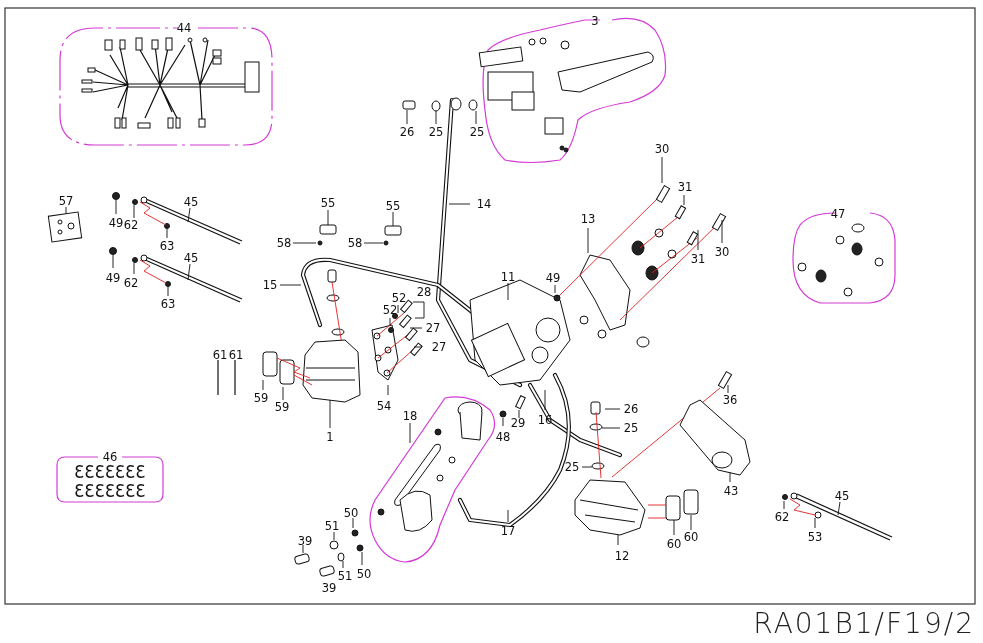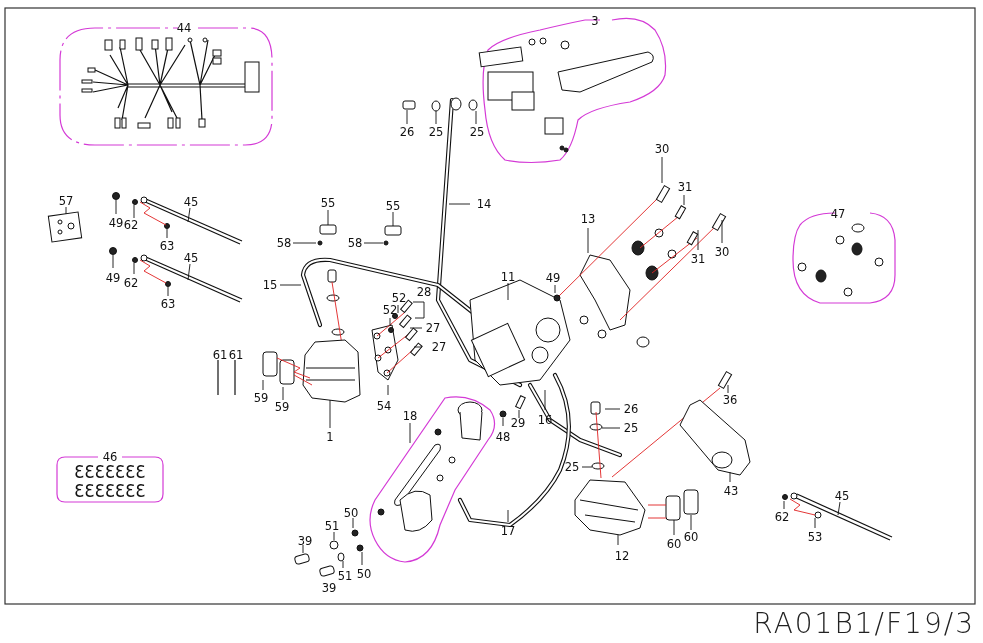--- a/index.html
+++ b/index.html
@@ -358,13 +358,13 @@
     <text class="lbl" x="332" y="530">51</text>
     <line class="lead" x1="343" y1="561" x2="343" y2="568"></line>
     <text class="lbl" x="345" y="580">51</text>
     <line class="lead" x1="353" y1="518" x2="353" y2="528"></line>
     <text class="lbl" x="351" y="517">50</text>
     <line class="lead" x1="362" y1="552" x2="362" y2="565"></line>
     <text class="lbl" x="364" y="578">50</text>
   </g>
 </svg>
 
-<div class="code">RA01B1/F19/3</div>
+<div class="code">RA01B1/F19/2</div>
 
 </body></html>

